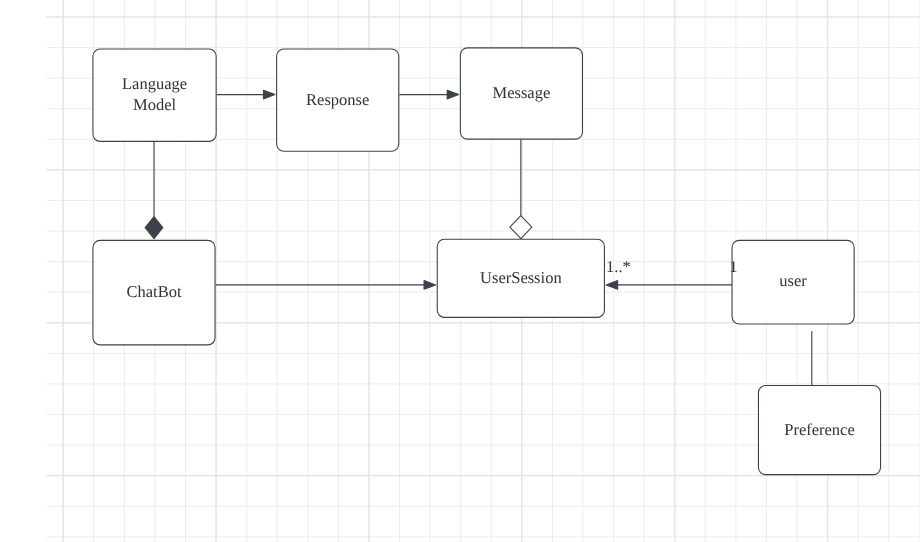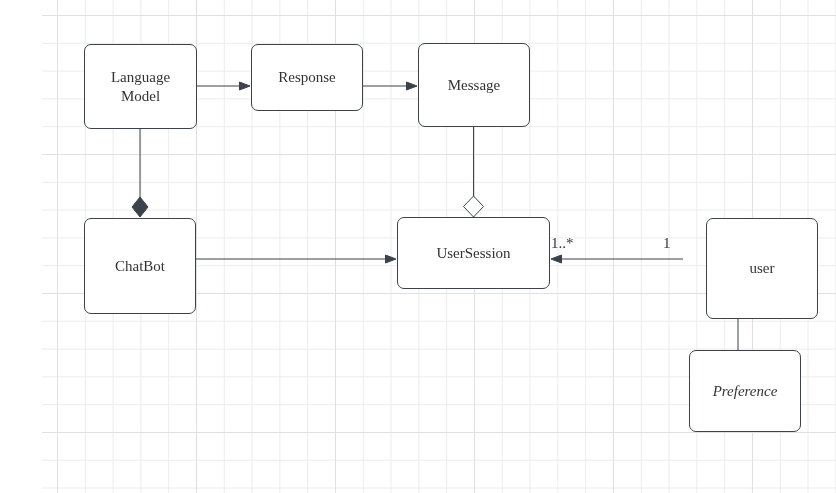--- a/index.html
+++ b/index.html
@@ -69,26 +69,26 @@
     display:flex;
     align-items:center;
     justify-content:center;
     text-align:center;
     font-size:15px;
     line-height:1.25;
     color:var(--text-color);
     white-space:pre-line;
   }
   .node-language-model{left:42px;  top:44px;  width:113px; height:85px;}
-  .node-response      {left:209px; top:44px;  width:112px; height:67px;}
+  .node-response      {left:209px; top:44px;  width:112px; height:94px;}
   .node-message       {left:376px; top:43px;  width:112px; height:84px;align-items:center;}
   .node-chatbot       {left:42px;  top:218px; width:112px; height:96px;}
   .node-user-session  {left:355px; top:217px; width:153px; height:72px;}
-  .node-user          {left:664px; top:218px; width:112px; height:101px;text-align:right;}
-  .node-preference    {left:647px; top:350px; width:112px; height:82px;font-style:italic;}
+  .node-user          {left:623px; top:218px; width:112px; height:77px;text-align:right;}
+  .node-preference    {left:647px; top:350px; width:112px; height:82px;}
   .edge-label{
     position:absolute;
     font-size:15px;
     color:var(--text-color);
     line-height:1;
   }
   .label-target-mult{left:509px; top:236px;}
   .label-source-mult{left:621px; top:236px;}
 </style>
 </head>

